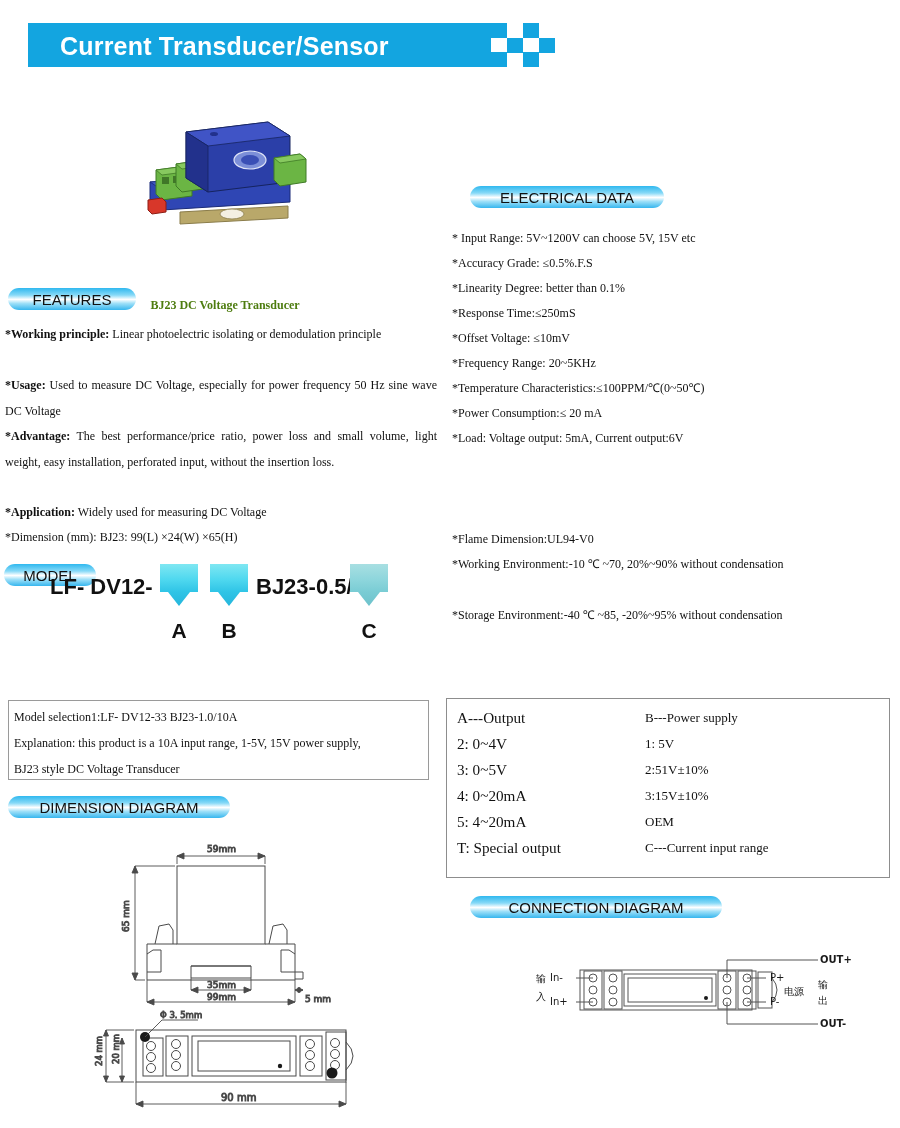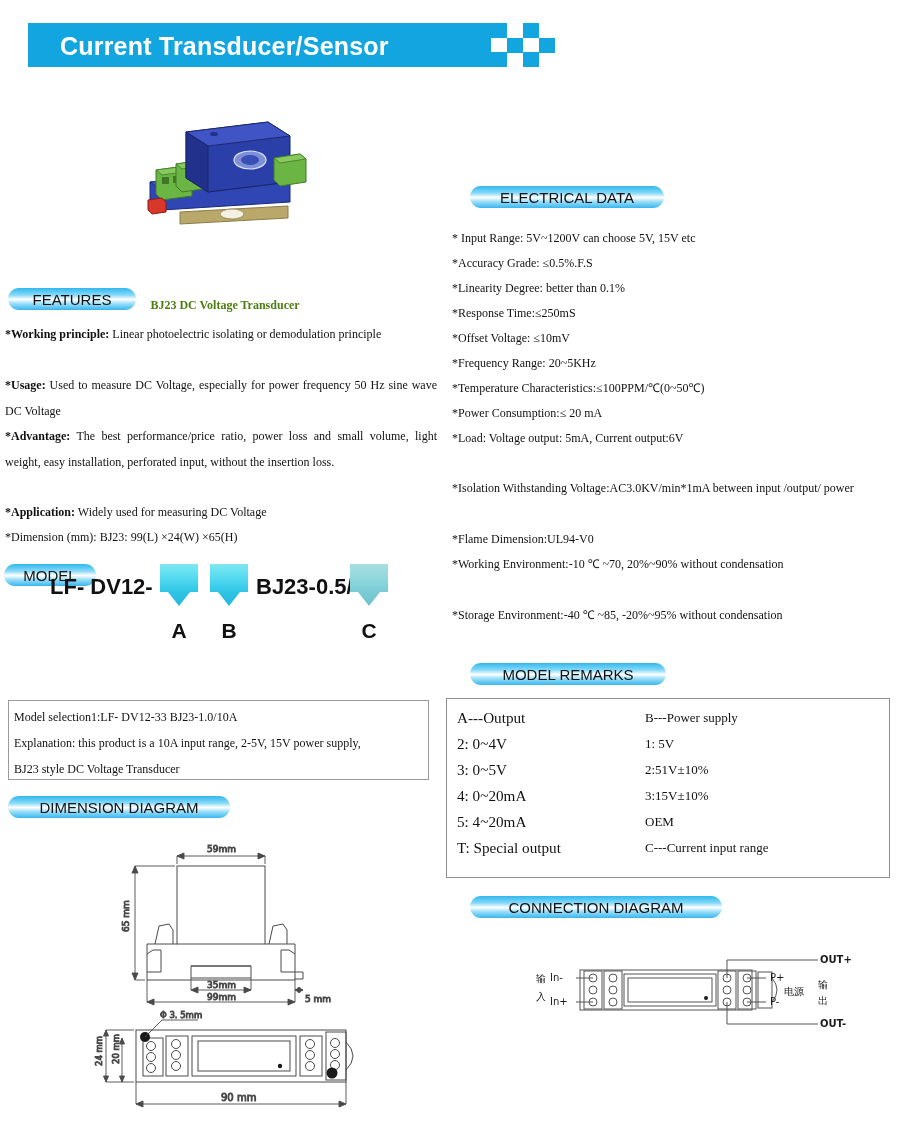--- a/index.html
+++ b/index.html
@@ -163,21 +163,21 @@
 
     <div class="arrowbox" style="left:300px;">
       <div class="abx-head" style="background:linear-gradient(to bottom,#a8dfe2 0%,#8ed6dc 55%,#79ccd4 100%);"></div>
       <div class="abx-tail" style="background:linear-gradient(to bottom,#79ccd4,#6ec2cb);"></div>
       <div class="abx-letter">C</div>
     </div>
   </div>
 
   <div class="boxed" style="left:8px;top:700px;width:421px;height:80px;"></div>
   <div class="txt" style="left:14px;top:704px;width:412px;line-height:26px;">Model selection1:LF- DV12-33 BJ23-1.0/10A</div>
-  <div class="txt" style="left:14px;top:730px;width:418px;line-height:26px;">Explanation: this product is a 10A input range, 2-5V, 15V power supply,</div>
+  <div class="txt" style="left:14px;top:730px;width:418px;line-height:26px;">Explanation: this product is a 10A input range, 1-5V, 15V power supply,</div>
   <div class="txt" style="left:14px;top:756px;width:412px;line-height:26px;">BJ23 style DC Voltage Transducer</div>
 
   <div class="pill" style="left:8px;top:796px;width:222px;">DIMENSION DIAGRAM</div>
 
   <div class="dim-wrap">
     <svg width="330" height="180" viewBox="0 0 330 180">
       <g stroke="#4a4a4a" stroke-width="1" fill="none">
 
         <rect x="82" y="34" width="88" height="78"></rect>
 
@@ -286,26 +286,24 @@
 
   <div class="txt" style="left:452px;top:226px;width:440px;">* Input Range: 5V~1200V can choose 5V, 15V etc</div>
   <div class="txt" style="left:452px;top:251px;width:440px;">*Accuracy Grade:  ≤0.5%.F.S</div>
   <div class="txt" style="left:452px;top:276px;width:440px;">*Linearity Degree:  better than 0.1%</div>
   <div class="txt" style="left:452px;top:301px;width:440px;">*Response Time:≤250mS</div>
   <div class="txt" style="left:452px;top:326px;width:440px;">*Offset Voltage: ≤10mV</div>
   <div class="txt" style="left:452px;top:351px;width:440px;">*Frequency Range: 20~5KHz</div>
   <div class="txt" style="left:452px;top:376px;width:445px;">*Temperature Characteristics:≤100PPM/℃(0~50℃)</div>
   <div class="txt" style="left:452px;top:401px;width:440px;">*Power Consumption:≤ 20 mA</div>
   <div class="txt" style="left:452px;top:426px;width:440px;">*Load: Voltage output: 5mA, Current output:6V</div>
-  <div class="txt just" style="left:452px;top:476px;width:440px;">*Isolation Withstanding Voltage:AC3.0KV/min*1mA between input /output/ power</div>
   <div class="txt" style="left:452px;top:527px;width:440px;">*Flame Dimension:UL94-V0</div>
   <div class="txt just" style="left:452px;top:552px;width:440px;">*Working Environment:-10 ℃ ~70, 20%~90% without condensation</div>
   <div class="txt just" style="left:452px;top:603px;width:440px;">*Storage Environment:-40 ℃ ~85, -20%~95% without condensation</div>
 
-  <div class="pill" style="left:470px;top:663px;width:196px;">MODEL REMARKS</div>
 
   <div class="remarks">
     <div class="rrow" style="top:6px;">
       <div class="rc1 txt" style="position:absolute;">A---Output</div>
       <div class="rc2 txt" style="position:absolute;">B---Power supply</div>
     </div>
     <div class="rrow" style="top:32px;">
       <div class="rc1 txt" style="position:absolute;">2: 0~4V</div>
       <div class="rc2 txt" style="position:absolute;">1: 5V</div>
     </div>

